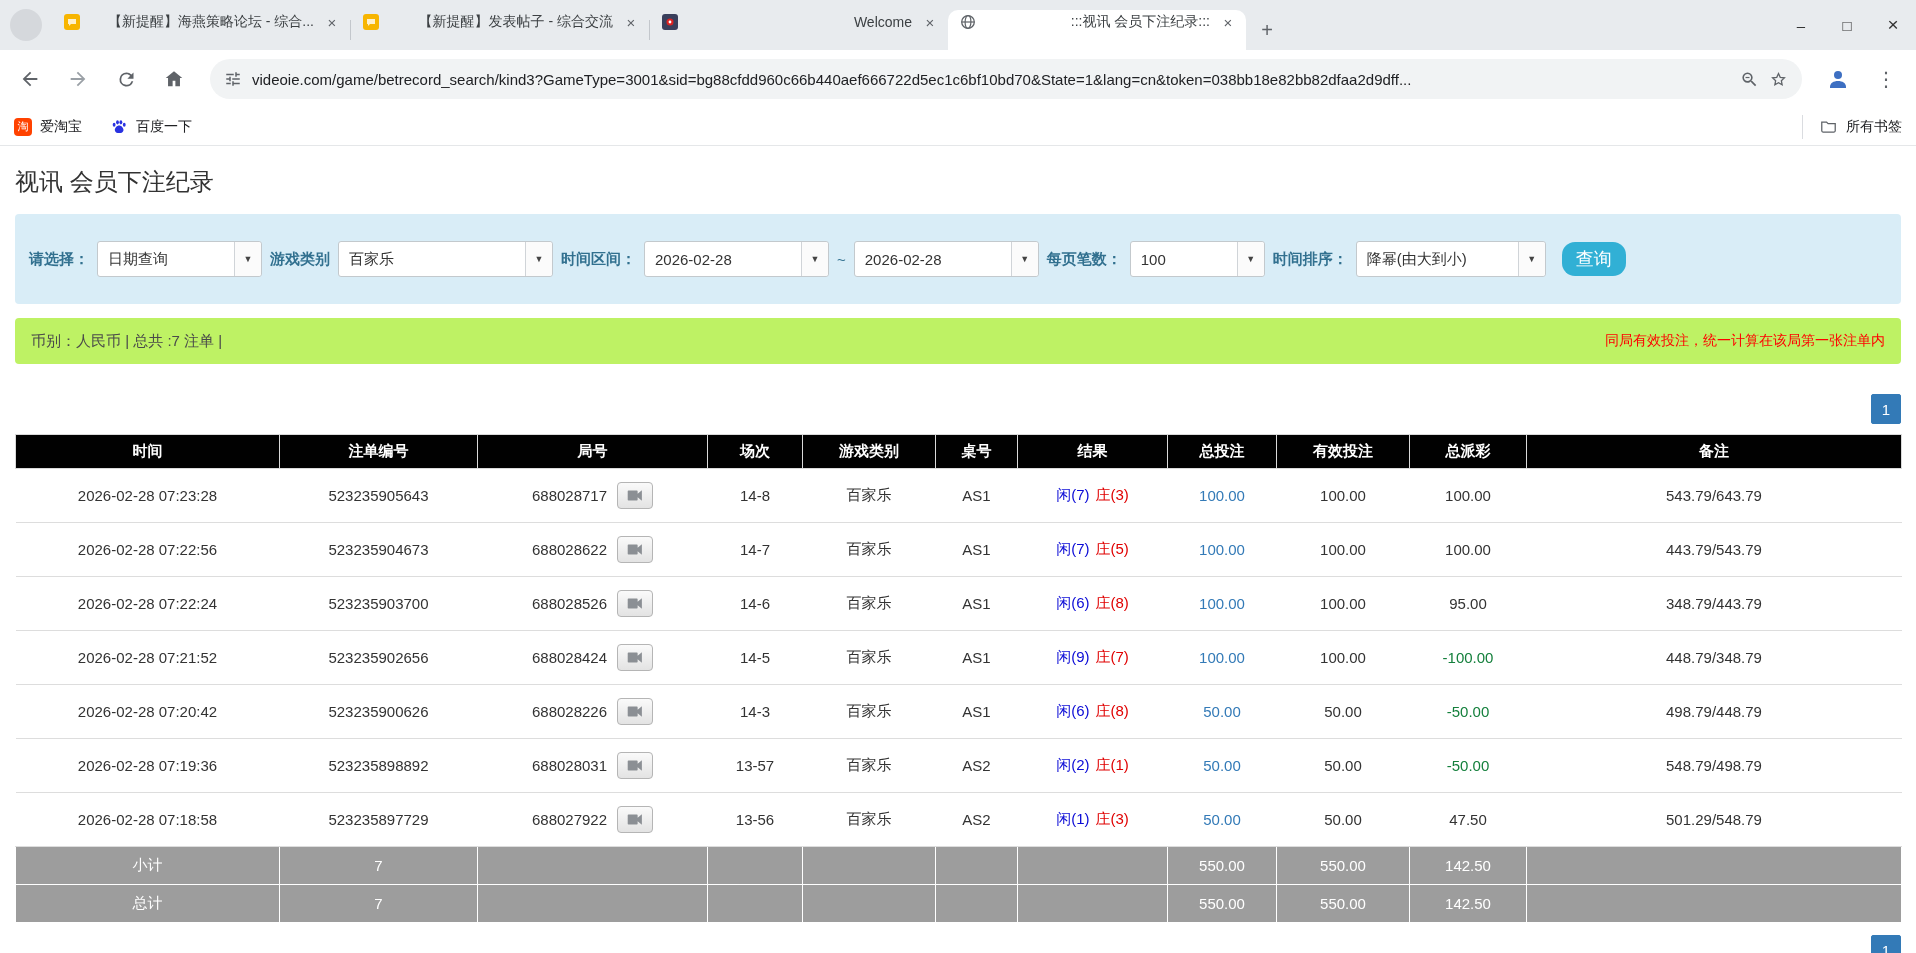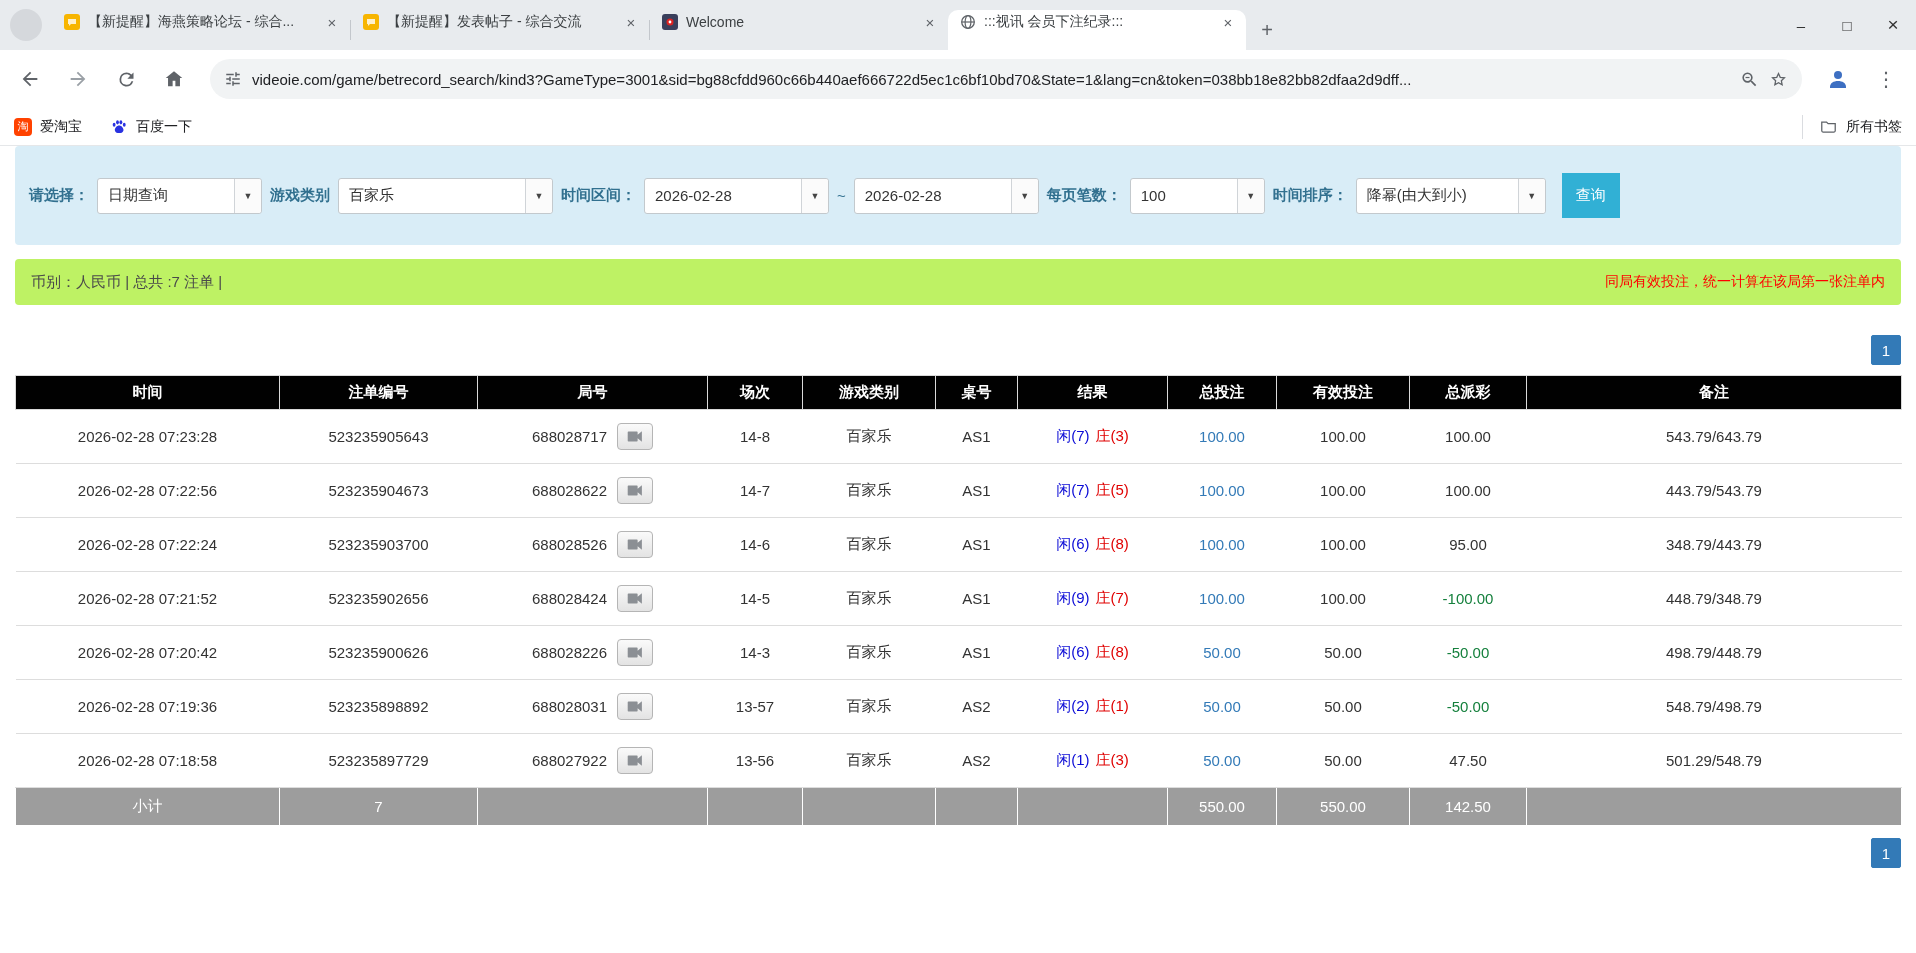--- a/index.html
+++ b/index.html
@@ -3,21 +3,21 @@
 <meta charset="utf-8">
 <style>
   * { box-sizing: border-box; margin: 0; padding: 0; }
   html,body { width:1916px; height:953px; overflow:hidden; background:#fff;
     font-family:"Liberation Sans","DejaVu Sans",sans-serif; }
 
   
   .tabstrip { height:50px; background:#e8ebee; display:flex; align-items:flex-end; position:relative; }
   .strip-avatar { width:32px; height:32px; border-radius:50%; background:#d5d8dc; margin:0 10px 9px 10px; }
   .tab { width:298px; height:40px; display:flex; align-items:center; padding:0 8px 16px 12px; gap:8px;
-         color:#3c4043; font-size:14px; position:relative; }
+         color:#3c4043; font-size:14px; position:relative;text-align:right; }
   .tab.active { background:#fff; border-radius:10px 10px 0 0; }
   .tab-title { flex:1; white-space:nowrap; overflow:hidden; text-overflow:ellipsis; }
   .tab-close { width:20px; height:20px; border-radius:50%; display:flex; align-items:center;
                justify-content:center; font-size:15px; color:#5f6368; flex:none; }
   .tabsep { width:1px; height:20px; background:#c3c7cc; margin-bottom:10px; align-self:center; margin-top:auto; }
   .fav { width:16px; height:16px; flex:none; display:flex; align-items:center; justify-content:center; }
   .newtab { width:30px; height:30px; margin:0 0 5px 6px; display:flex; align-items:center; justify-content:center;
             font-size:20px; color:#5f6368; border-radius:50%; }
   .wincontrols { position:absolute; right:0; top:0; height:50px; display:flex; }
   .wc { width:46px; height:50px; display:flex; align-items:center; justify-content:center;
@@ -47,22 +47,22 @@
   .flabel { color:#31708f; font-weight:700; font-size:15px; white-space:nowrap; }
   .tilde { color:#31708f; font-size:15px; }
   .combo { background:#fff; border:1px solid #c3c9cd; border-radius:3px; height:36px;
            display:flex; align-items:stretch; flex:none; }
   .combo .val { display:flex; align-items:center; padding:0 10px; font-size:15px; color:#333;
                 flex:1; white-space:nowrap; overflow:hidden; }
   .combo .arrow { width:27px; border-left:1px solid #d0d4d8; display:flex; align-items:center;
                   justify-content:center; font-size:9px; color:#444; background:#fbfbfb;
                   border-radius:0 3px 3px 0; }
   .w165{width:165px}.w215{width:215px}.w185{width:185px}.w135{width:135px}.w190{width:190px}
-  .search-btn { background:#31b0d5; color:#fff; border:none; border-radius:0; height:45px;
-                padding:0 14px; font-size:15px; margin-left:8px; cursor:pointer; }
+  .search-btn { background:#31b0d5; color:#fff; border:none; border-radius:13px; height:34px;
+                padding:0 14px; font-size:18px; margin-left:8px; cursor:pointer; }
 
   .summary { margin:14px 15px 0; background:#bef264; border-radius:4px; height:46px;
              display:flex; align-items:center; justify-content:space-between; padding:0 16px; }
   .sum-left { font-size:15px; color:#4a4a4a; }
   .sum-right { font-size:14px; color:#ff0000; }
 
   .pagwrap { margin:30px 15px 10px; display:flex; justify-content:flex-end; }
   .pagwrap.bottom { margin:12px 15px 0; }
   .pbtn { min-width:30px; height:30px; background:#337ab7; border:1px solid #337ab7; color:#fff;
           display:flex; align-items:center; justify-content:center; font-size:15px; border-radius:2px; }
@@ -221,20 +221,21 @@
       <svg width="19" height="19" viewBox="0 0 24 24">
           <path fill="none" stroke="#5f6368" stroke-width="1.6" d="M3.5 6.5h6l2 2h9v9a1.5 1.5 0 0 1-1.5 1.5H5a1.5 1.5 0 0 1-1.5-1.5z"></path>
         </svg>
     </span>
     <span>所有书签</span>
   </div>
 </div>
 
 <div>
 
+  <h1 class="page-title">视讯 会员下注纪录</h1>
 
   <div class="filters">
     <span class="flabel">请选择：</span>
     <div class="combo w165">
       <span class="val">日期查询</span>
       <span class="arrow">▼</span>
     </div>
 
     <span class="flabel">游戏类别</span>
     <div class="combo w215">
@@ -517,20 +518,33 @@
         <td></td>
         <td></td>
         <td></td>
         <td></td>
         <td></td>
         <td>550.00</td>
         <td>550.00</td>
         <td>142.50</td>
         <td></td>
       </tr>
+      <tr class="frow">
+        <td>总计</td>
+        <td>7</td>
+        <td></td>
+        <td></td>
+        <td></td>
+        <td></td>
+        <td></td>
+        <td>550.00</td>
+        <td>550.00</td>
+        <td>142.50</td>
+        <td></td>
+      </tr>
     </tbody>
   </table>
 
   <div class="pagwrap bottom">
     <span class="pbtn">1</span>
   </div>
 
 </div>
 
 </body></html>

